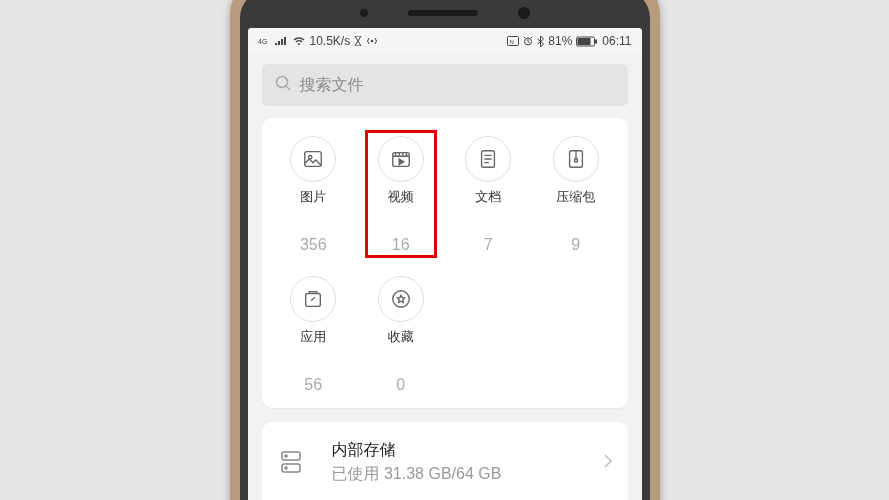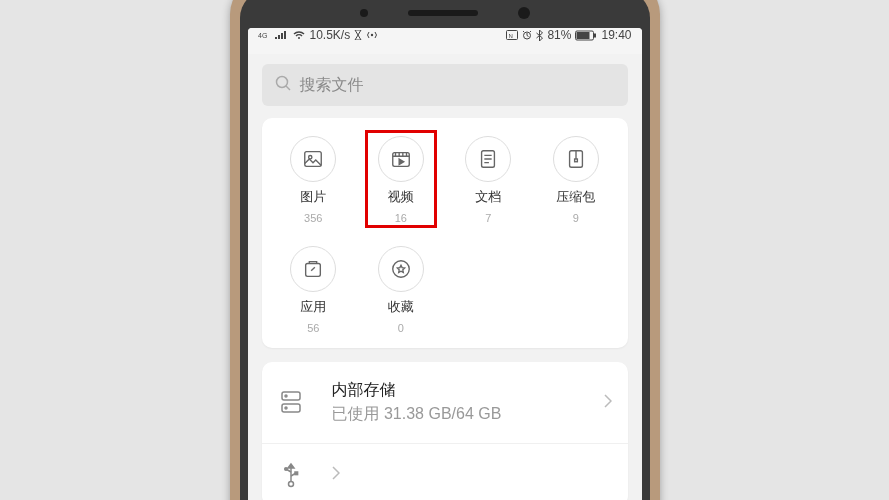--- a/index.html
+++ b/index.html
@@ -44,21 +44,21 @@
     border-radius: 4px;
     overflow: hidden;
     height: calc(100% - 38px);
     display:flex;
     flex-direction:column;
   }
   .statusbar {
     height: 26px;
     background: #f5f5f5;
     display:flex;
-    align-items:flex-start;
+    align-items:center;
     justify-content:space-between;
     padding: 0 10px;
     font-size: 12px;
     color:#444;
   }
   .sb-left, .sb-right { display:flex; align-items:center; gap:4px; }
   .sb-ico { display:inline-flex; }
   .content { flex:1; background:#f2f2f2; overflow:hidden; }
   .search {
     margin: 10px 14px 12px;
@@ -94,21 +94,21 @@
   .cat-circle {
     width:46px; height:46px;
     border-radius:50%;
     border:1px solid #ddd;
     display:flex;
     align-items:center;
     justify-content:center;
     background:#fff;
   }
   .cat-label { font-size:13px; color:#333; }
-  .cat-count { font-size:11px; color:#aaa; }
+  .cat-count { font-size:16px; color:#aaa;margin-top:24px; }
   .highlight {
     position:absolute;
     top:-6px; left:8px; right:8px; bottom:-4px;
     border:3px solid #e10000;
     pointer-events:none;
   }
   .storage {
     margin: 0 14px 10px;
     background:#fff;
     border-radius:10px;
@@ -189,21 +189,21 @@
               </svg>
           </span>
           <span>81%</span>
           <span class="sb-ico">
             <svg width="22" height="11">
                 <rect x="0.5" y="1" width="18" height="9" rx="1.5" fill="none" stroke="#444"></rect>
                 <rect x="1.5" y="2" width="13" height="7" fill="#444"></rect>
                 <rect x="19" y="3.5" width="2" height="4" fill="#444"></rect>
               </svg>
           </span>
-          <span>19:40</span>
+          <span>06:11</span>
         </div>
       </div>
 
       <div class="content">
         <div class="search">
           <span>
             <svg width="18" height="18" viewBox="0 0 18 18">
                 <circle cx="8" cy="8" r="5.5" fill="none" stroke="#aaa" stroke-width="1.5"></circle>
                 <line x1="12" y1="12" x2="16" y2="16" stroke="#aaa" stroke-width="1.5"></line>
               </svg>

